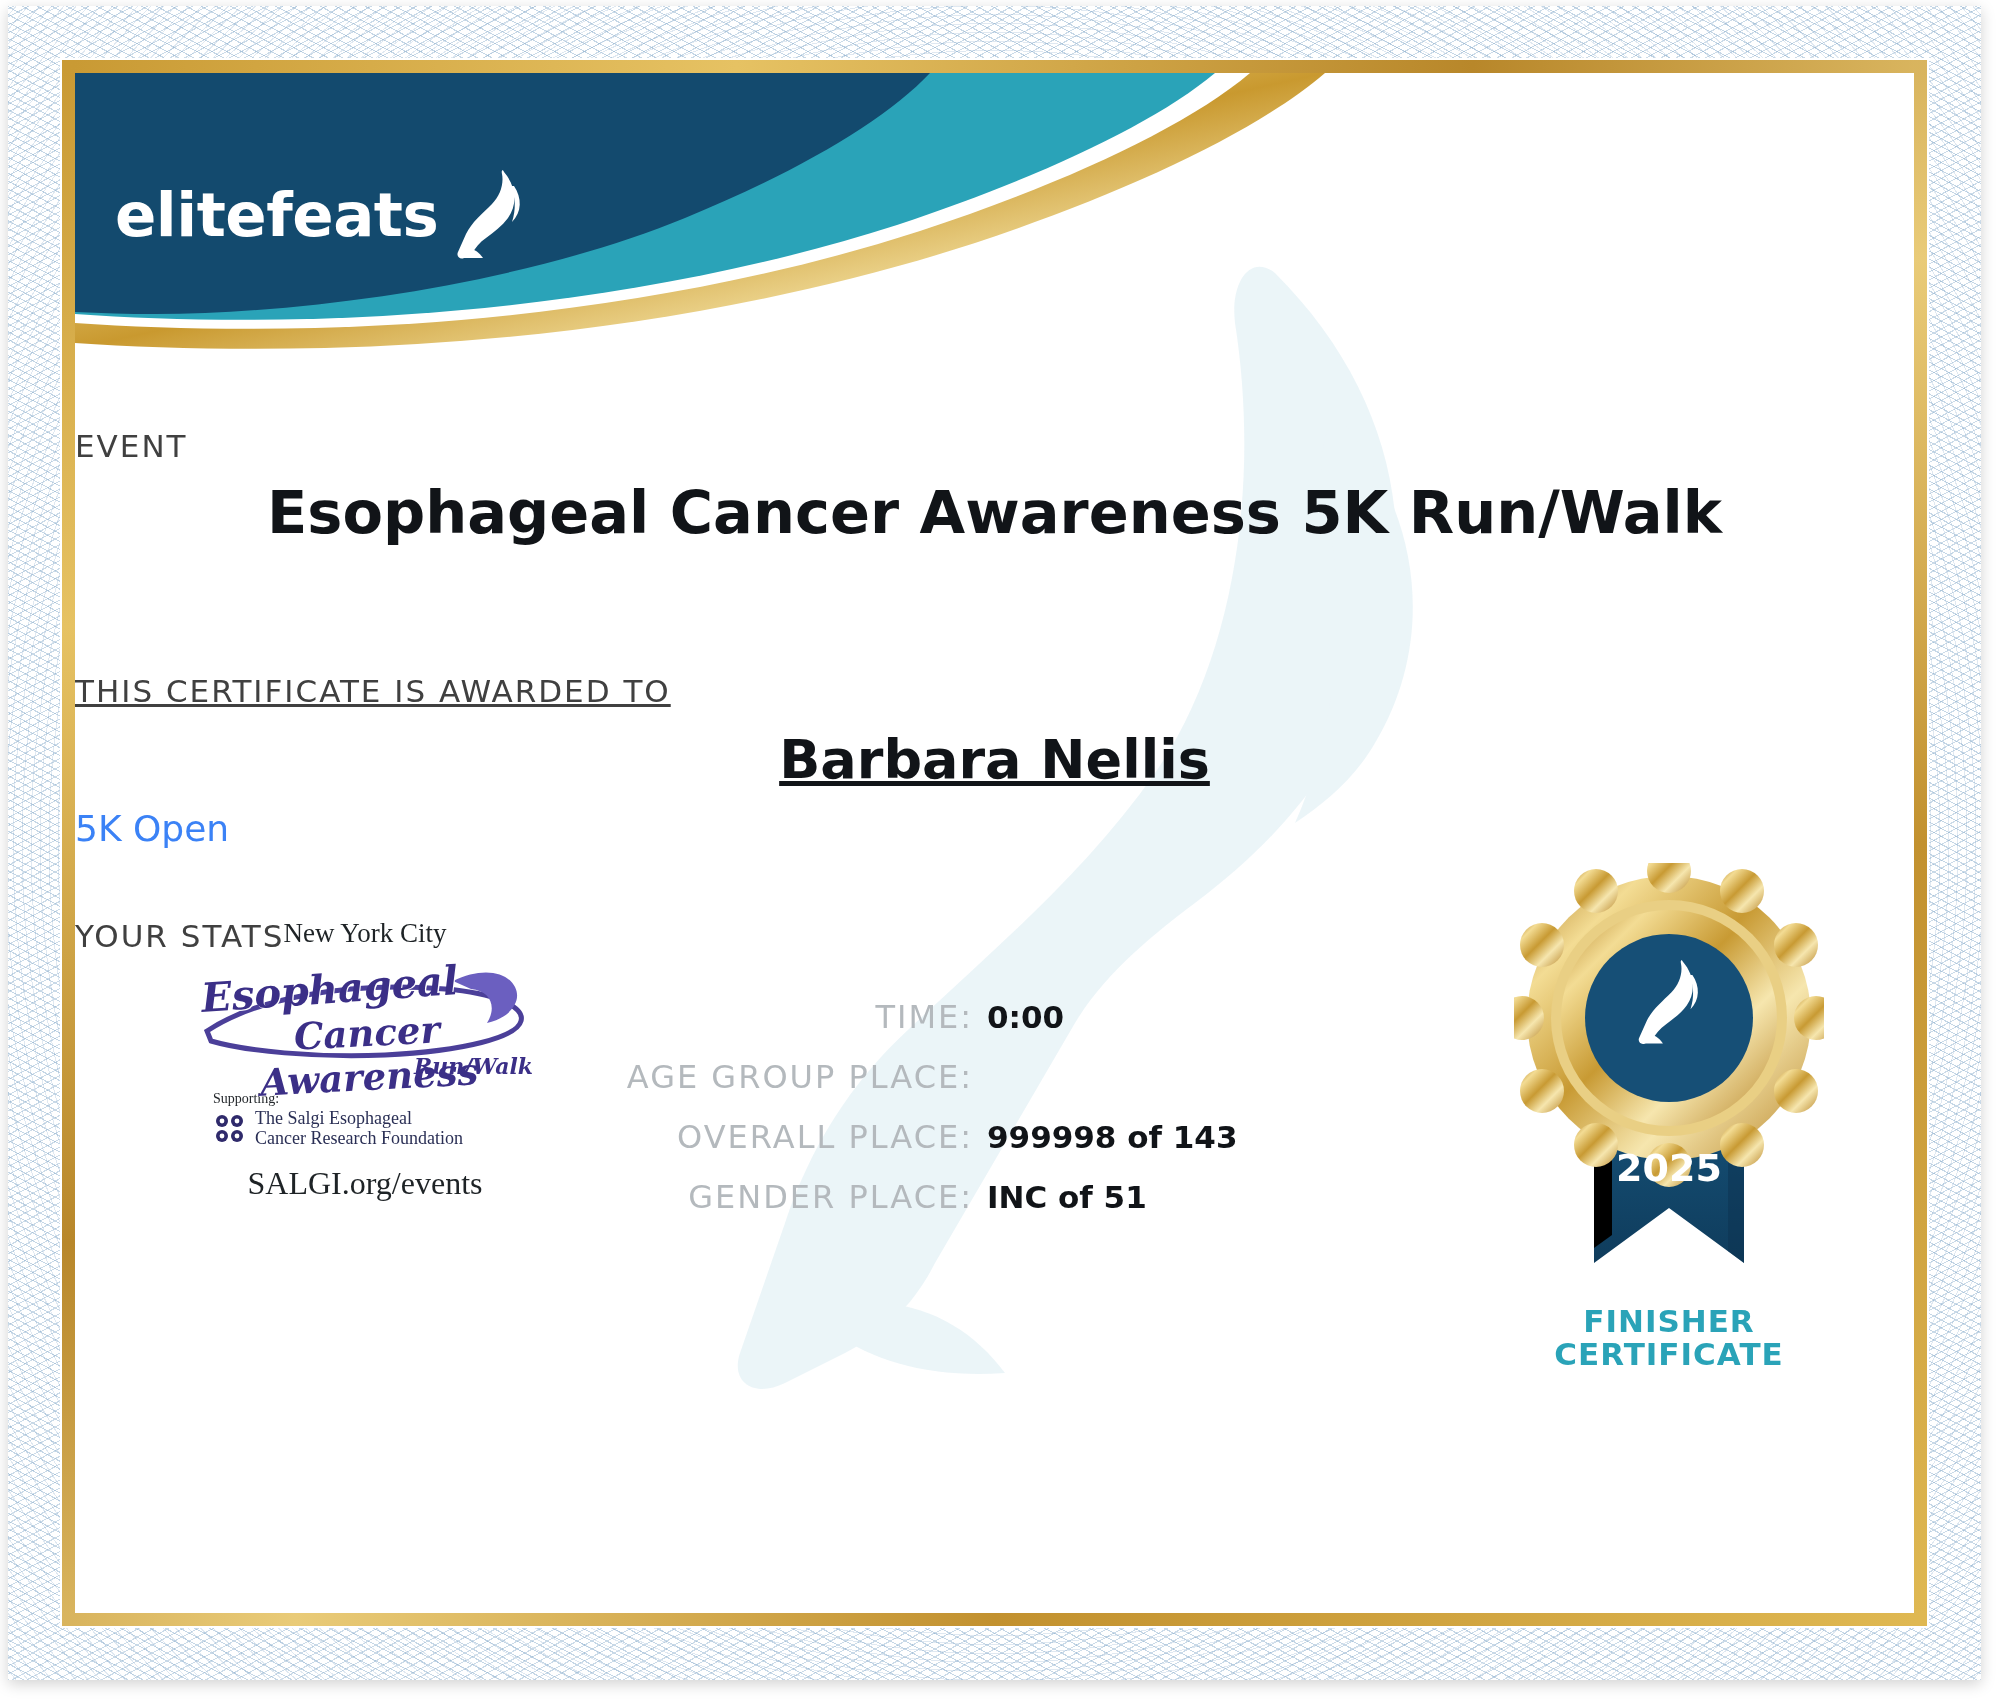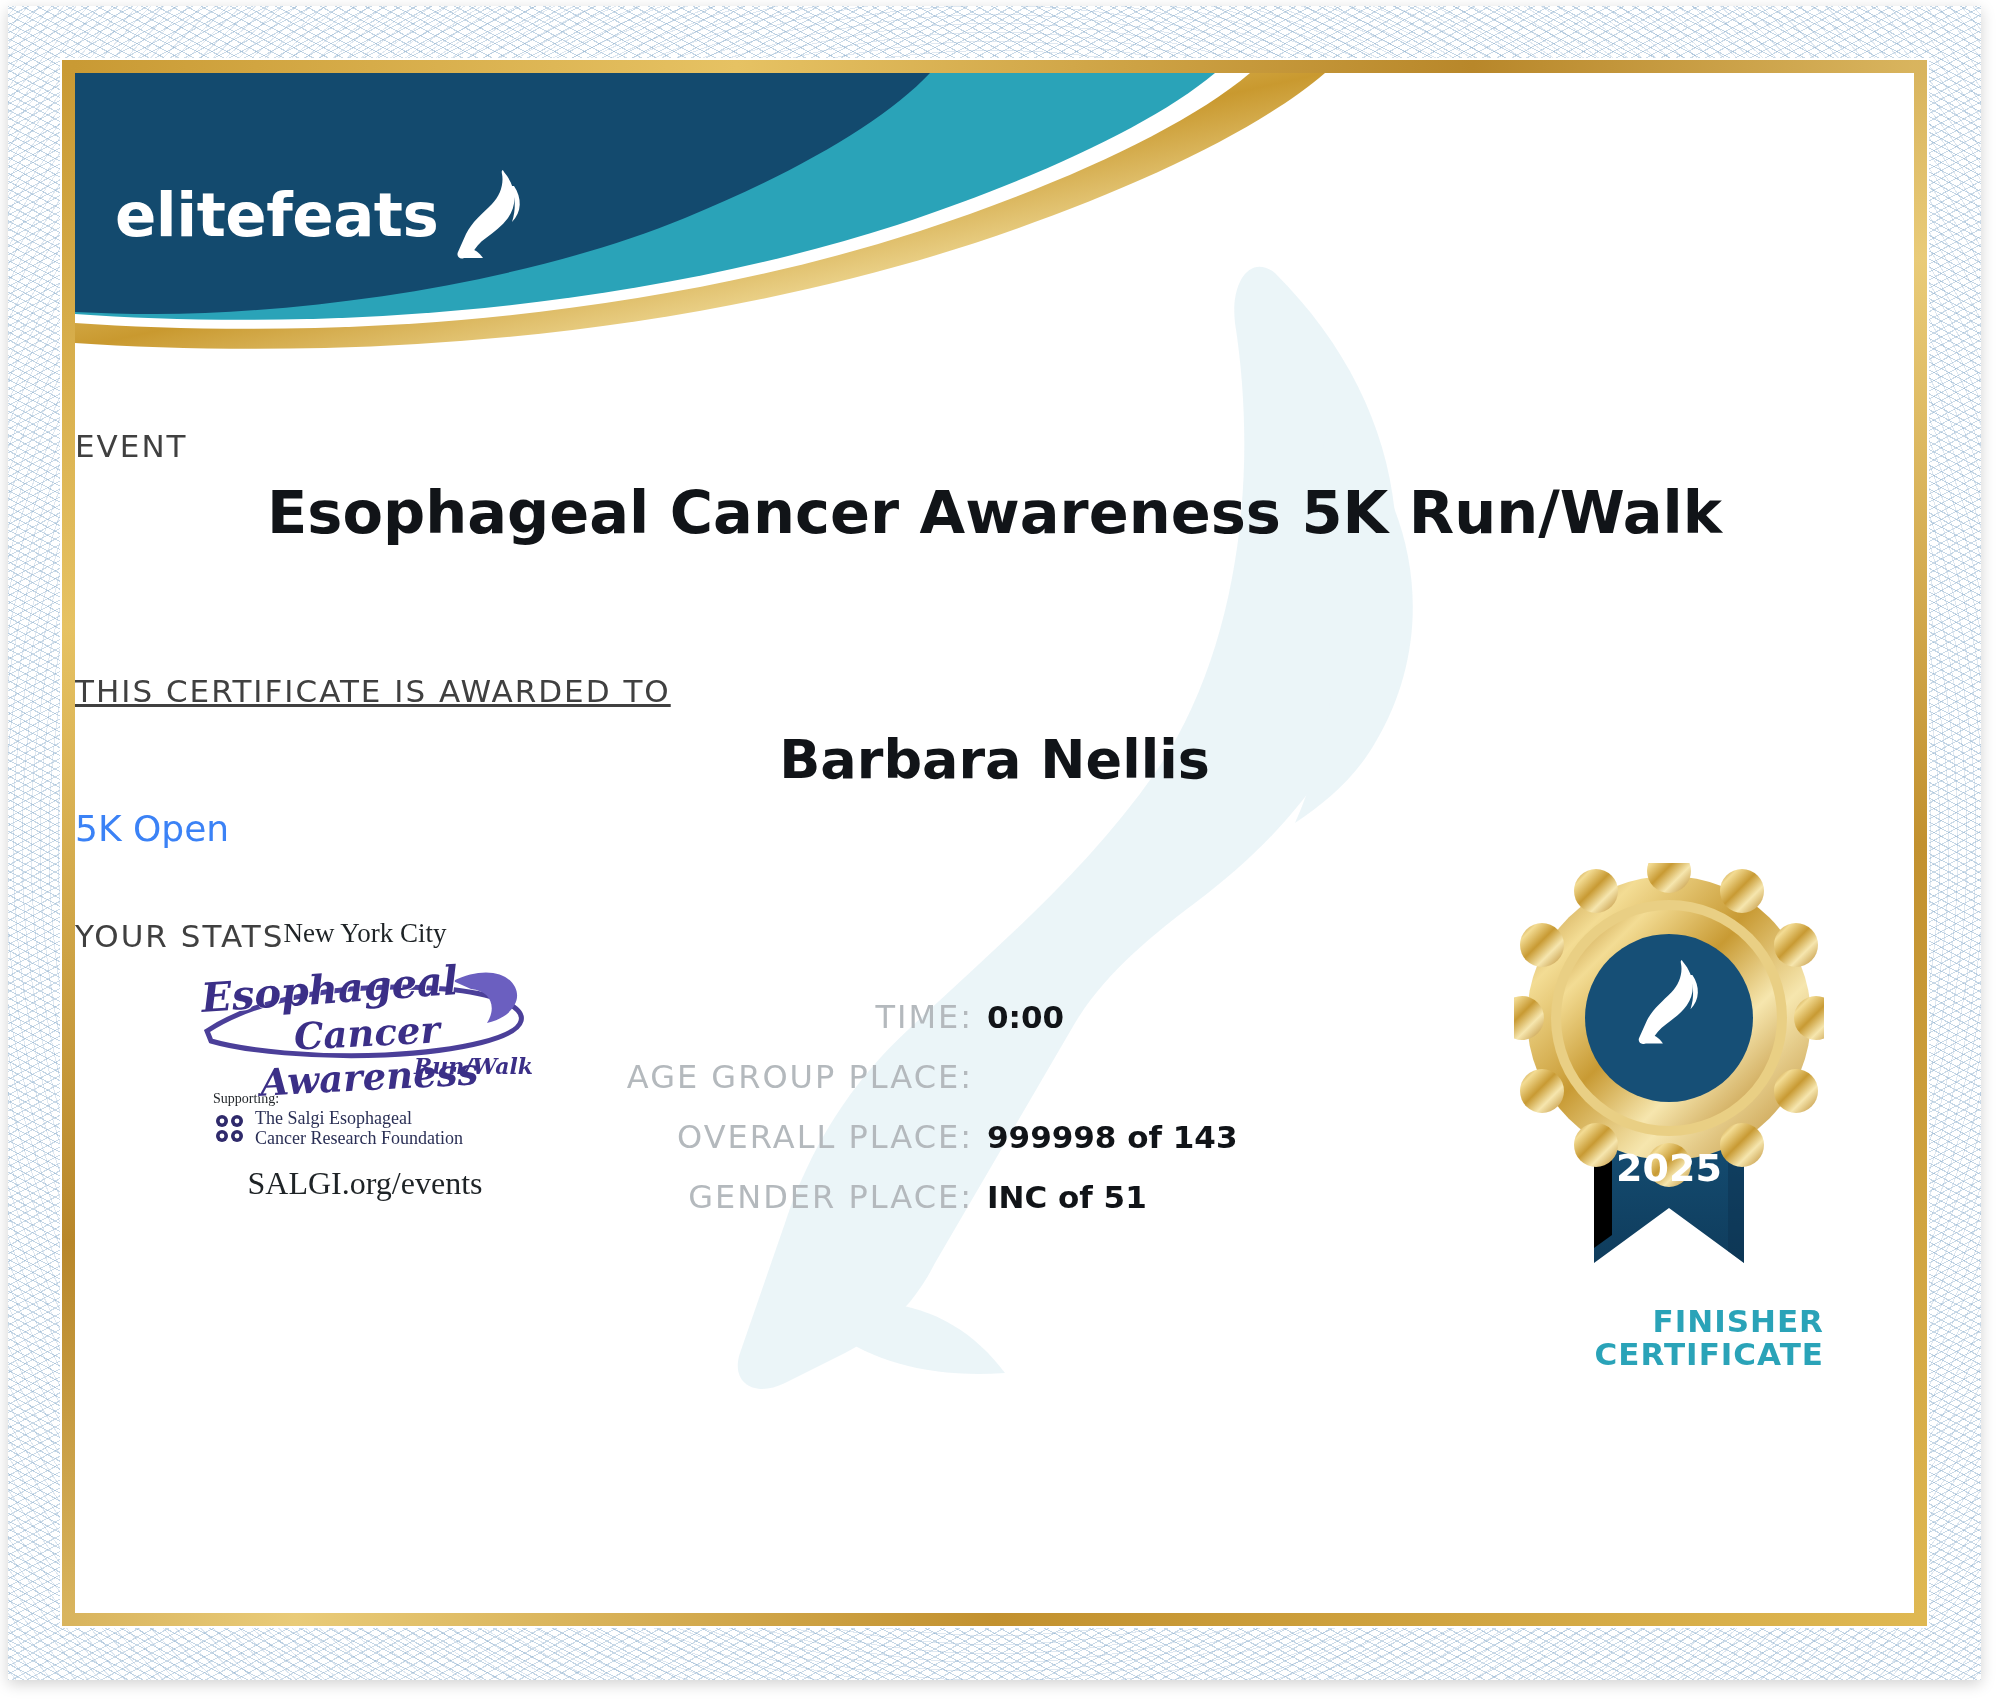--- a/index.html
+++ b/index.html
@@ -148,20 +148,21 @@
   }
   .awardee {
     position: absolute;
     top: 655px;
     left: 0; right: 0;
     text-align: center;
     font-size: 54px;
     font-weight: bold;
     color: #111418;
     font-family: "DejaVu Sans", sans-serif;
+    text-decoration: underline;
   }
   .division {
     position: absolute;
     top: 735px;
     left: 0; right: 0;
     font-size: 36px;
     color: #3b82f6;
     font-family: "DejaVu Sans", sans-serif;
   }
   .stats-label {
@@ -282,21 +283,21 @@
     color: #1e2326;
     font-family: "Liberation Serif", serif;
   }
 
   
   .medal {
     position: absolute;
     right: 90px;
     top: 790px;
     width: 310px;
-    text-align: right;
+    text-align: center;
   }
   .finisher-text {
     margin-top: 8px;
     color: #2aa3b8;
     font-size: 31px;
     font-weight: bold;
     line-height: 1.08;
     letter-spacing: 1px;
     font-family: "DejaVu Sans", sans-serif;
   }

